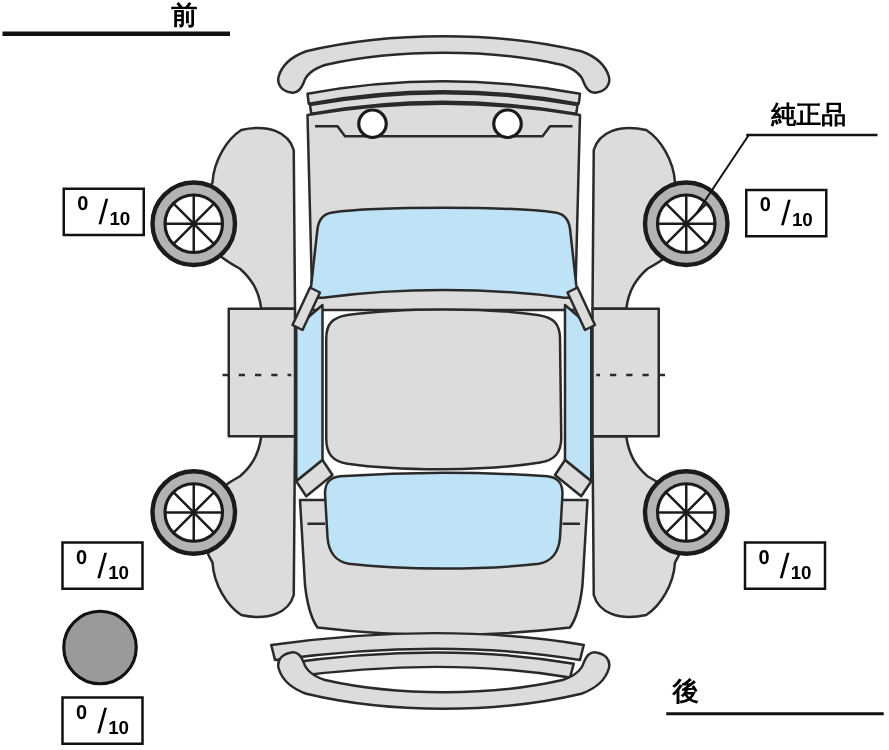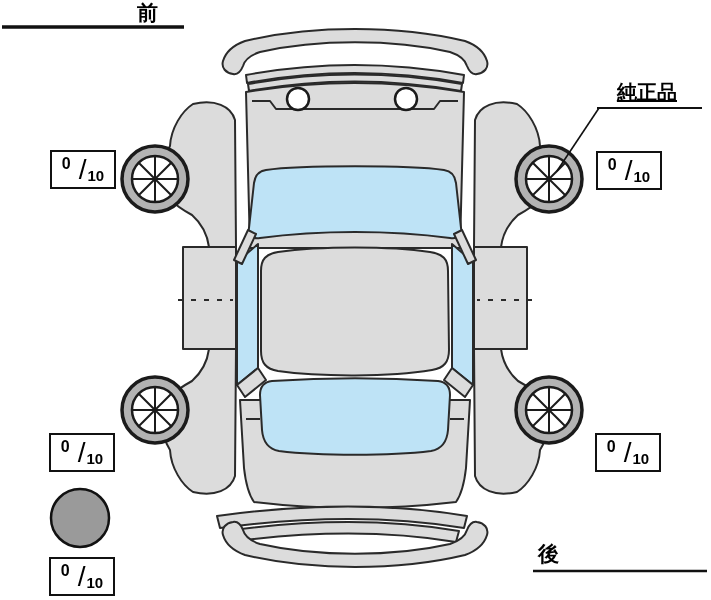--- a/index.html
+++ b/index.html
@@ -20,21 +20,21 @@
   .tire  { fill: var(--c-tire_ring, #b3b3b3); stroke: #1b1b1b; stroke-width: 3.5; }
   .rim   { fill: #ffffff; stroke: #1b1b1b; stroke-width: 2.5; }
   .spoke { stroke: #1b1b1b; stroke-width: 2; }
   .spare { fill: var(--c-spare, #9a9a9a); stroke: #111; stroke-width: 2.5; }
   .anno  { stroke: #111; fill: none; }
 
   
   .label { position: absolute; color: #000; white-space: nowrap; line-height: 1; }
   .lbl-front   { left: 137px; top: 2px;  font-size: 21px; font-weight: 600; }
   .lbl-rear    { left: 538px; top: 543px; font-size: 21px; font-weight: 600; }
-  .lbl-genuine { left: 617px; top: 82px; font-size: 20px; font-weight: 700; text-decoration: underline; }
+  .lbl-genuine { left: 617px; top: 82px; font-size: 20px; font-weight: 700; }
 
   
   .tread-box {
     position: absolute;
     width: 62px; height: 35px;
     background: #fff;
     border: 2px solid var(--c-box_border, #111);
     display: flex; align-items: center; justify-content: center;
     color: #000;
   }

